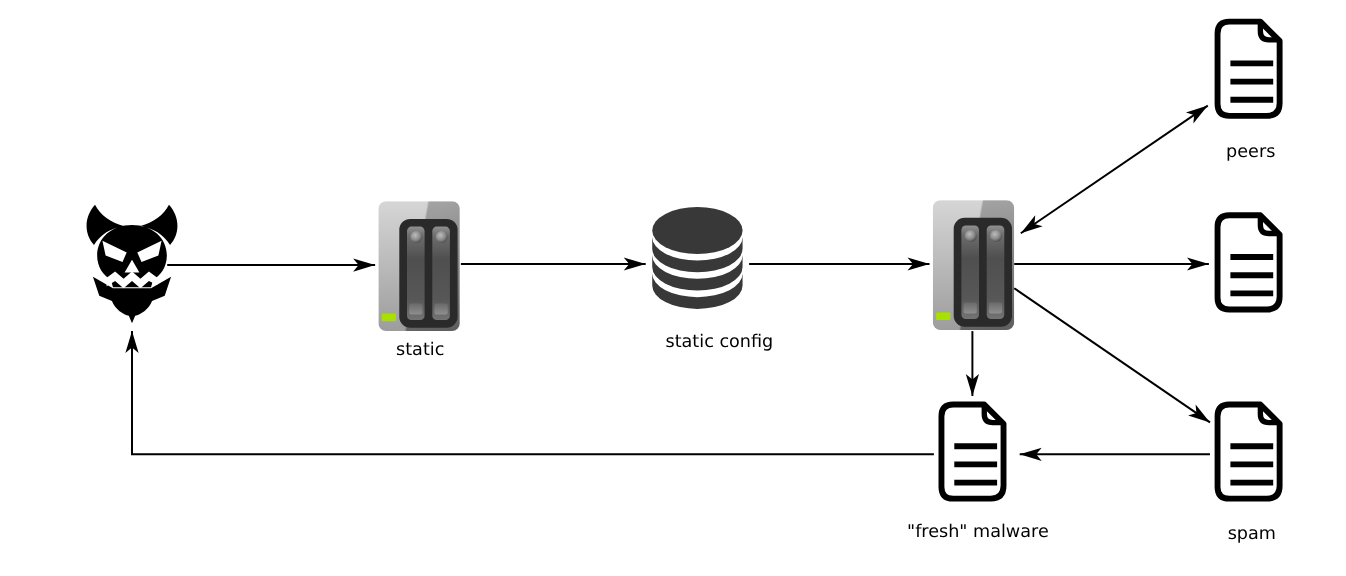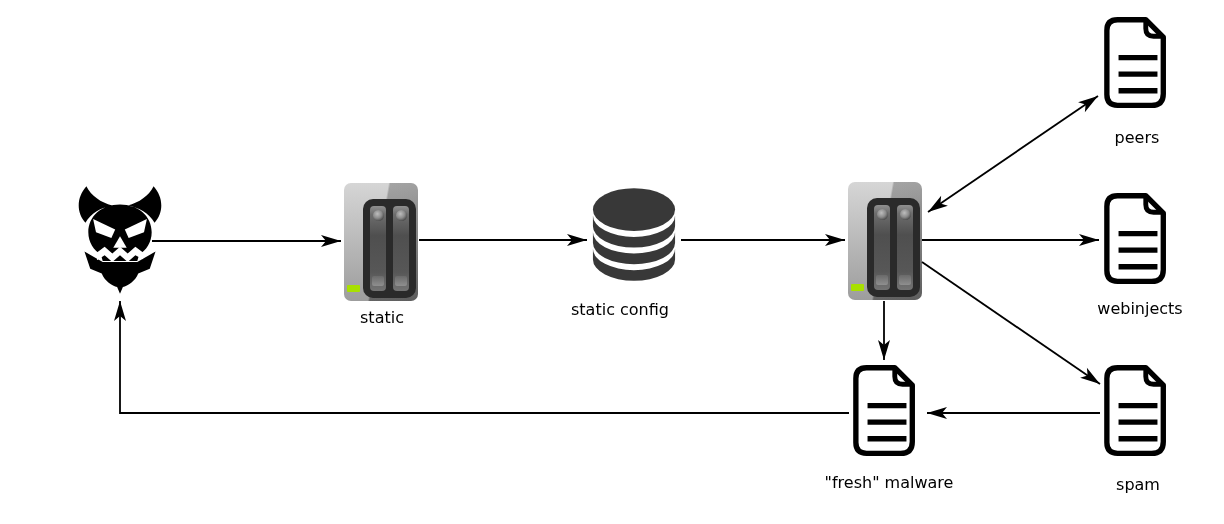--- a/index.html
+++ b/index.html
@@ -117,21 +117,21 @@
   <div class="node" style="left:590px;top:187px">
     <svg width="88" height="95" viewBox="0 0 90 80" preserveAspectRatio="none">
       <g class="db-icon">
         <ellipse cx="45" cy="19" rx="42" ry="18"></ellipse>
         <path d="M3,24 A42,18 0 0 0 87,24 L87,33 A42,18 0 0 1 3,33 Z"></path>
         <path d="M3,38 A42,18 0 0 0 87,38 L87,47 A42,18 0 0 1 3,47 Z"></path>
         <path d="M3,52 A42,18 0 0 0 87,52 L87,61 A42,18 0 0 1 3,61 Z"></path>
       </g>
     </svg>
   </div>
-  <div class="label" style="left:620px;top:301px">static config</div>
+  <div class="label" style="left:654px;top:301px">static config</div>
 
   <div class="node server" style="left:848px;top:182px">
     <div class="srv-frame">
       <div class="bay b1">
           <div class="bay-circle"></div>
           <div class="bay-slot"></div>
         </div>
       <div class="bay b2">
           <div class="bay-circle"></div>
           <div class="bay-slot"></div>
@@ -153,21 +153,20 @@
 
   <div class="node" style="left:1102px;top:191px">
     <svg class="doc" width="72" height="96" viewBox="0 0 74 97">
       <path class="doc-body" d="M16,4 H45 L63,22 V80 Q63,92 51,92 H16 Q5,92 5,81 V15 Q5,4 16,4 Z"></path>
       <path class="doc-fold" d="M45,5 V13 Q45,21 53,21 H62"></path>
       <line x1="17" y1="43" x2="57" y2="43"></line>
       <line x1="17" y1="60" x2="57" y2="60"></line>
       <line x1="17" y1="77" x2="57" y2="77"></line>
     </svg>
   </div>
-  <div class="label" style="left:1140px;top:300px">webinjects</div>
 
   <div class="node" style="left:1102px;top:363px">
     <svg class="doc" width="72" height="96" viewBox="0 0 74 97">
       <path class="doc-body" d="M16,4 H45 L63,22 V80 Q63,92 51,92 H16 Q5,92 5,81 V15 Q5,4 16,4 Z"></path>
       <path class="doc-fold" d="M45,5 V13 Q45,21 53,21 H62"></path>
       <line x1="17" y1="43" x2="57" y2="43"></line>
       <line x1="17" y1="60" x2="57" y2="60"></line>
       <line x1="17" y1="77" x2="57" y2="77"></line>
     </svg>
   </div>

